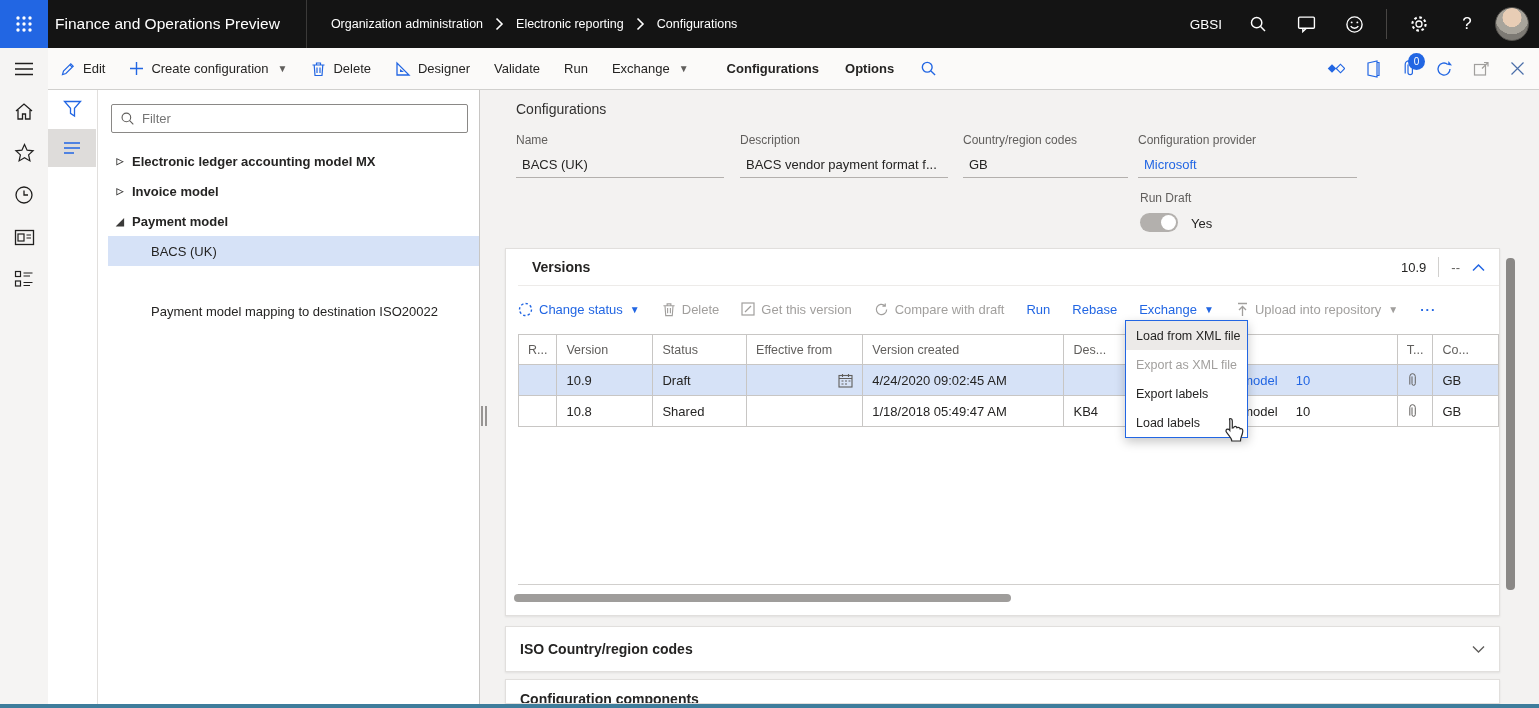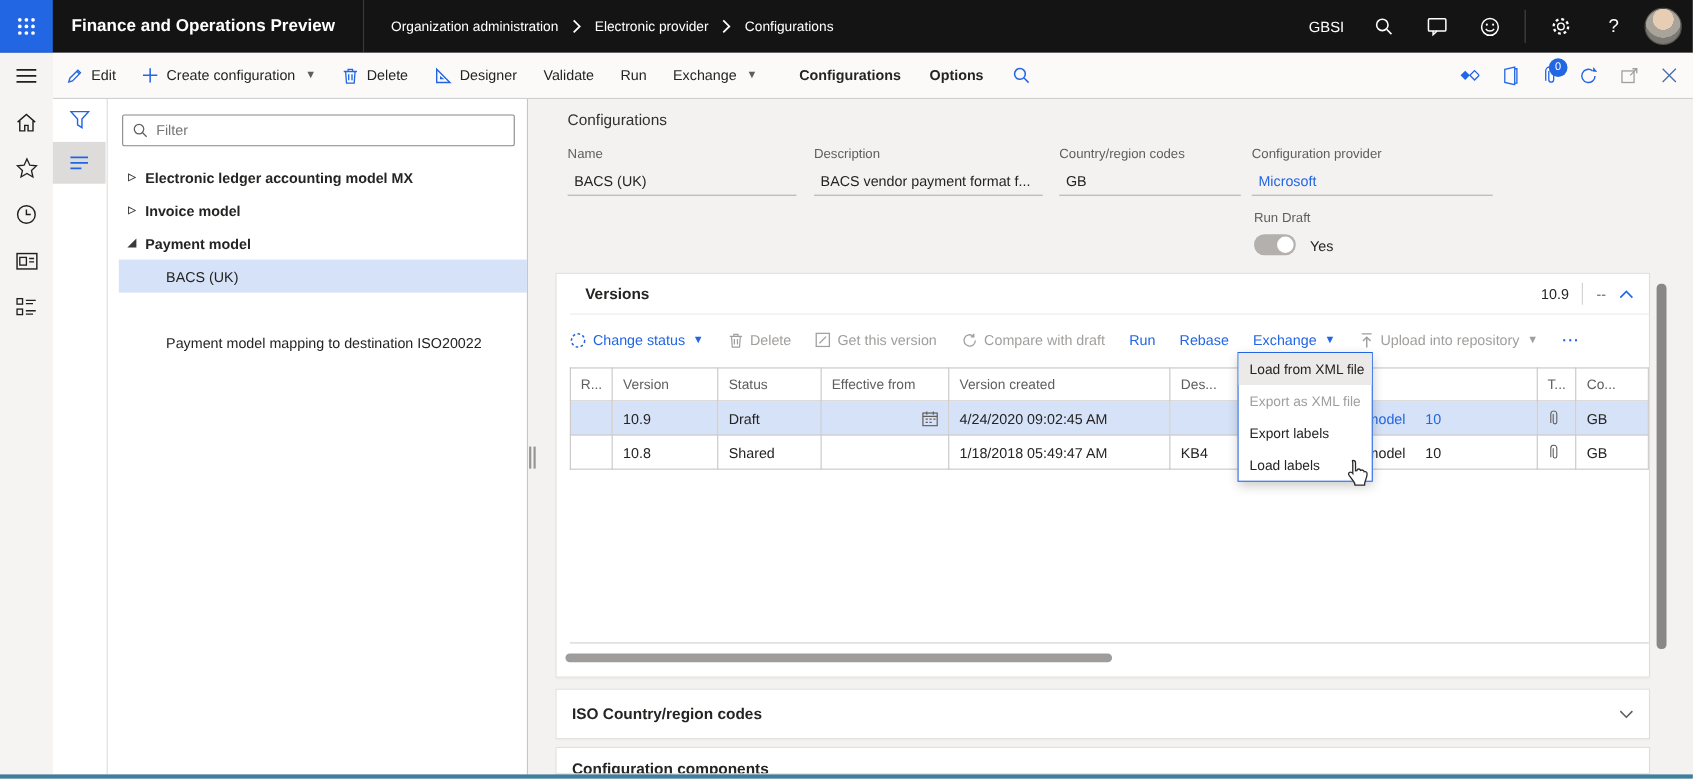--- a/index.html
+++ b/index.html
@@ -12,21 +12,21 @@
     background: #f3f2f1;
     overflow: hidden;
   }
   .abs { position: absolute; }
 
   
   .topbar { left:0; top:0; width:1539px; height:48px; background:#141414; color:#fff;
             display:flex; align-items:center; }
   .waffle { width:48px; height:48px; background:#2266E3; display:flex; align-items:center;
             justify-content:center; flex:0 0 48px; cursor:pointer; }
-  .app-title { font-weight:bold; font-size:15.5px; margin:0 26px 0 17px; white-space:nowrap; }
+  .app-title { font-weight:normal; font-size:15.5px; margin:0 26px 0 7px; white-space:nowrap; }
   .tb-sep { width:1px; height:48px; background:#3b3a39; }
   .crumbs { display:flex; align-items:center; gap:12px; margin-left:24px; font-size:12.5px; }
   .crumb { white-space:nowrap; cursor:pointer; }
   .tb-right { margin-left:auto; display:flex; align-items:center; gap:8px; padding-right:10px; }
   .tb-ico { width:40px; height:40px; display:flex; align-items:center; justify-content:center; cursor:pointer; }
   .tb-company { font-size:13.5px; margin-right:8px; cursor:pointer; }
   .tb-sep2 { width:1px; height:30px; background:#484644; margin:0 4px; }
   .avatar { width:34px; height:34px; border-radius:50%;
             background: radial-gradient(circle at 50% 30%, #e8cdb5 0 34%, #a8a49b 35% 60%, #7d7a74 61%);
             border:1px solid #55534f; }
@@ -154,21 +154,21 @@
         </g>
     </svg>
   </div>
   <div class="app-title">Finance and Operations Preview</div>
   <div class="tb-sep"></div>
   <div class="crumbs">
     <span class="crumb">Organization administration</span>
     <svg width="9" height="14" viewBox="0 0 9 14">
         <path d="M1.5 1.5 L7 7 L1.5 12.5" stroke="#fff" stroke-width="1.6" fill="none"></path>
       </svg>
-    <span class="crumb">Electronic provider</span>
+    <span class="crumb">Electronic reporting</span>
     <svg width="9" height="14" viewBox="0 0 9 14">
         <path d="M1.5 1.5 L7 7 L1.5 12.5" stroke="#fff" stroke-width="1.6" fill="none"></path>
       </svg>
     <span class="crumb">Configurations</span>
   </div>
   <div class="tb-right">
     <span class="tb-company">GBSI</span>
     <span class="tb-ico">
       <svg width="18" height="18" viewBox="0 0 16 16">
           <circle cx="6.8" cy="6.8" r="4.6" stroke="#fff" stroke-width="1.3" fill="none"></circle>

